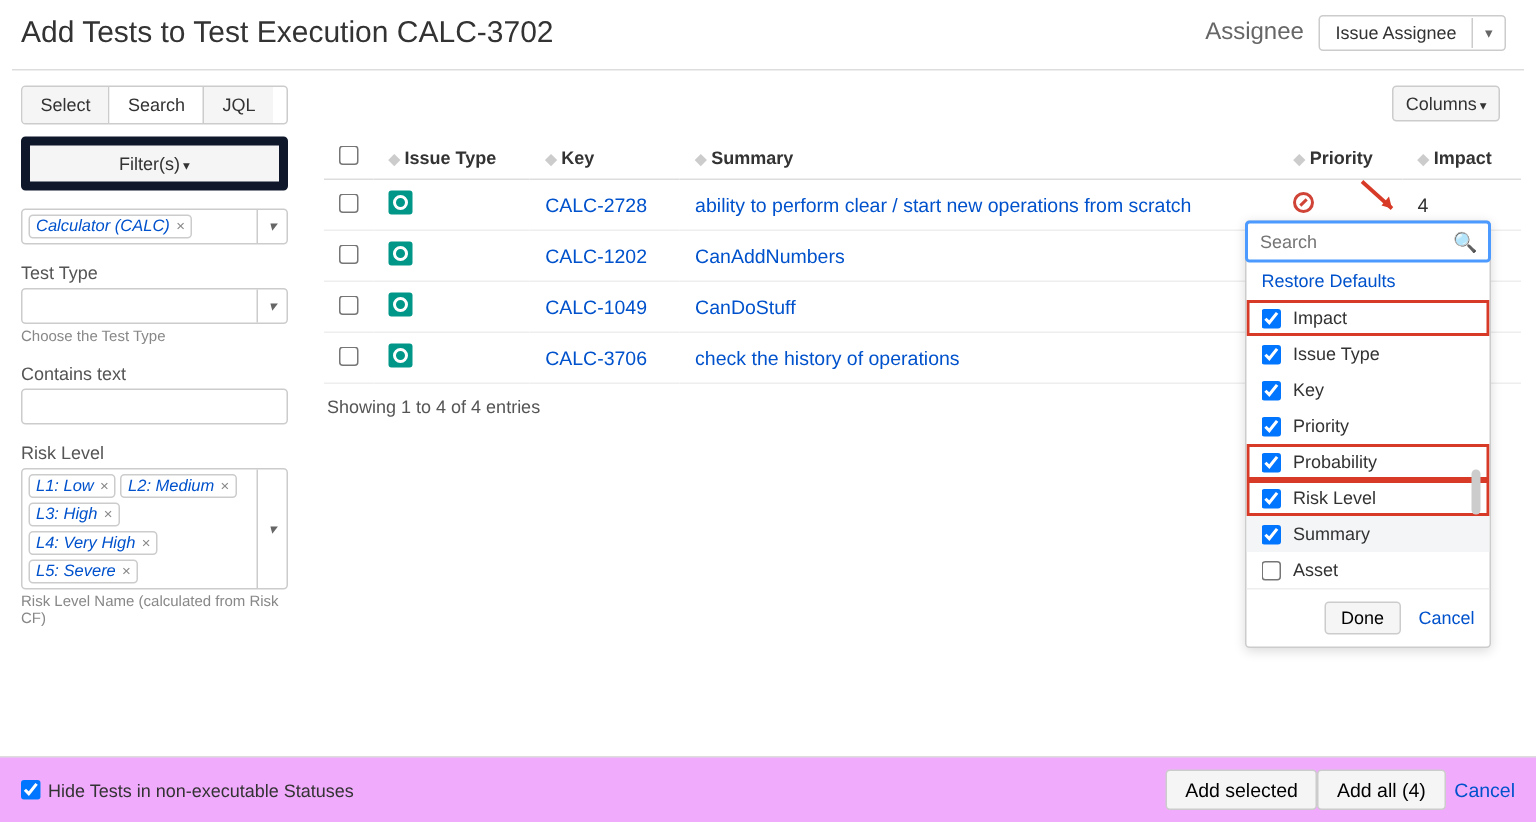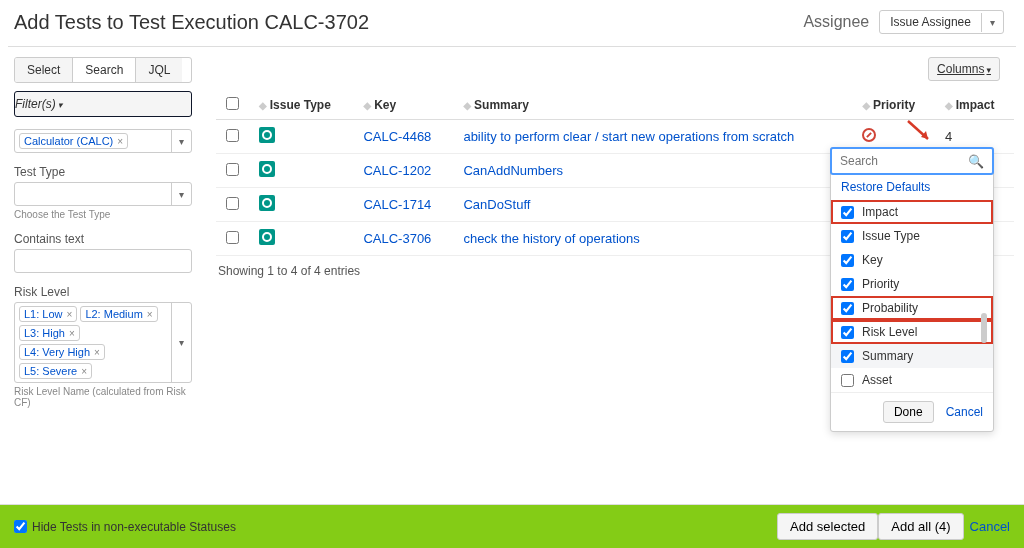--- a/index.html
+++ b/index.html
@@ -11,34 +11,34 @@
 .assignee-select { display: inline-flex; align-items: center; border: 1px solid #ccc; border-radius: 3px; }
 .assignee-select .val { padding: 4px 10px; font-size: 12px; }
 .assignee-select .chev { border-left: 1px solid #ccc; padding: 4px 8px; font-size: 10px; color: #666; }
 .divider { border-top: 1px solid #ddd; margin: 0 8px; }
 .body-row { display: flex; padding: 0 10px; }
 .left-col { width: 188px; padding: 8px 6px 0 4px; }
 .tabs { display: flex; border: 1px solid #ccc; border-radius: 3px; overflow: hidden; margin-top: 2px; text-align: right; }
 .tab { padding: 5px 12px; font-size: 12px; background: #f5f5f5; border-right: 1px solid #ccc; cursor: pointer; }
 .tab:last-child { border-right: none; }
 .tab.active { background: #fff; }
-.filters { border: 1px solid #0f172a; border-radius: 3px; text-align: left; padding: 5px 0; font-size: 12px; margin-top: 8px; background: #f5f5f5; font-style: italic; }
+.filters { border: 6px solid #0f172a; border-radius: 3px; text-align: center; padding: 5px 0; font-size: 12px; margin-top: 8px; background: #f5f5f5; }
 .filters .caret, .field-dd .caret, .columns-btn .caret { font-size: 9px; margin-left: 2px; }
 .field-group { margin-top: 12px; }
 .field-label { font-size: 12px; color: #555; margin-bottom: 3px; }
-.field-dd { display: flex; border: 1px solid #ccc; border-radius: 3px; }
+.field-dd { display: flex; border: 1px solid #ccc; border-radius: 3px; font-style: italic; }
 .field-dd .chips { flex: 1; padding: 3px 4px; min-height: 22px; display: flex; flex-wrap: wrap; gap: 3px; align-items: flex-start; }
 .chip { display: inline-flex; align-items: center; background: #fff; border: 1px solid #ccc; border-radius: 3px; padding: 1px 4px; font-size: 11px; color: #0052cc; }
 .chip .x { margin-left: 4px; color: #888; font-size: 10px; cursor: pointer; }
 .field-dd .ddbtn { border-left: 1px solid #ccc; width: 20px; display: flex; align-items: center; justify-content: center; font-size: 10px; color: #666; cursor: pointer; }
 .text-input { width: 100%; border: 1px solid #ccc; border-radius: 3px; padding: 4px 6px; font-size: 12px; }
 .hint { font-size: 10px; color: #888; margin-top: 3px; }
 .btn { border: 1px solid #ccc; background: #f5f5f5; border-radius: 3px; padding: 5px 12px; font-size: 13px; cursor: pointer; }
 .right-col { flex: 1; padding: 10px 0 0 18px; position: relative; }
-.columns-row { display: flex; justify-content: flex-end; padding-right: 14px; text-decoration: underline; }
+.columns-row { display: flex; justify-content: flex-end; padding-right: 14px; }
 .columns-btn { border: 1px solid #ccc; background: #f5f5f5; border-radius: 3px; padding: 4px 8px; font-size: 12px; cursor: pointer; }
 table { width: 100%; border-collapse: collapse; margin-top: 10px; }
 th { text-align: left; font-size: 12px; font-weight: 600; color: #333; padding: 6px 10px; border-bottom: 1px solid #ddd; }
 th .sort { color: #ccc; margin-right: 3px; font-size: 10px; }
 td { padding: 7px 10px; border-bottom: 1px solid #eee; font-size: 13px; vertical-align: middle; }
 .link { color: #0052cc; cursor: pointer; }
 .issue-icon { display: inline-block; width: 16px; height: 16px; background: #009688; border-radius: 2px; position: relative; }
 .issue-icon::after { content: ""; position: absolute; top: 50%; left: 50%; width: 6px; height: 6px; border: 2px solid #fff; border-radius: 50%; transform: translate(-50%,-50%); }
 .prio-icon { display: inline-block; width: 14px; height: 14px; border: 2px solid #d04437; border-radius: 50%; position: relative; }
 .prio-icon::after { content: ""; position: absolute; top: 50%; left: 2px; right: 2px; height: 2px; background: #d04437; transform: translateY(-50%) rotate(-45deg); }
@@ -54,21 +54,21 @@
 .dp-item { display: flex; align-items: center; padding: 5px 10px; font-size: 12px; cursor: pointer; }
 .dp-item input { margin-right: 8px; }
 .dp-item.hl { border: 2px solid #d73a27; padding: 3px 8px; }
 .dp-item.sel { background: #f4f5f7; }
 .dp-footer { display: flex; justify-content: flex-end; gap: 12px; padding: 8px 10px; border-top: 1px solid #eee; }
 .dp-footer .done { border: 1px solid #ccc; background: #f5f5f5; border-radius: 3px; padding: 3px 10px; font-size: 12px; cursor: pointer; }
 .dp-footer .cancel { color: #0052cc; font-size: 12px; cursor: pointer; align-self: center; }
 .arrow { position: absolute; top: 72px; right: 82px; width: 26px; height: 26px; }
 .arrow svg { width: 100%; height: 100%; }
 .scroll-hint { position: absolute; right: 6px; top: 165px; width: 6px; height: 30px; background: #ccc; border-radius: 3px; }
-.bottom-bar { position: absolute; bottom: 0; left: 0; right: 0; display: flex; justify-content: space-between; align-items: center; padding: 8px 14px; border-top: 1px solid #ddd; background: #84cc16; }
+.bottom-bar { position: absolute; bottom: 0; left: 0; right: 0; display: flex; justify-content: space-between; align-items: center; padding: 8px 14px; border-top: 1px solid #ddd; background: #f0abfc; }
 .hide-tests { font-size: 12px; display: flex; align-items: center; gap: 5px; }
 .bottom-actions { display: flex; align-items: center; gap: 0; }
 .bottom-actions .cancel-link { color: #0052cc; font-size: 13px; cursor: pointer; margin-left: 6px; }
 </style>
 </head>
 <body>
 
 <div class="header">
   <h1>Add Tests to Test Execution CALC-3702</h1>
   <div class="assignee-wrap">
@@ -172,37 +172,37 @@
           <th><span class="sort">◆</span><span>Key</span></th>
           <th><span class="sort">◆</span><span>Summary</span></th>
           <th><span class="sort">◆</span><span>Priority</span></th>
           <th><span class="sort">◆</span><span>Impact</span></th>
         </tr>
       </thead>
       <tbody id="tbody">
           <tr>
             <td class="tb-cb"><input type="checkbox" style=""></td>
             <td><span class="issue-icon"></span></td>
-            <td><span class="link">CALC-4468</span></td>
+            <td><span class="link">CALC-2728</span></td>
             <td><span class="link">ability to perform clear / start new operations from scratch</span></td>
             <td><span class="prio-icon"></span></td>
             <td>4</td>
           </tr>
           <tr>
             <td class="tb-cb"><input type="checkbox" style=""></td>
             <td><span class="issue-icon"></span></td>
             <td><span class="link">CALC-1202</span></td>
             <td><span class="link">CanAddNumbers</span></td>
             <td><span class="prio-icon"></span></td>
             <td>4</td>
           </tr>
           <tr>
             <td class="tb-cb"><input type="checkbox" style=""></td>
             <td><span class="issue-icon"></span></td>
-            <td><span class="link">CALC-1714</span></td>
+            <td><span class="link">CALC-1049</span></td>
             <td><span class="link">CanDoStuff</span></td>
             <td><span class="prio-icon"></span></td>
             <td>4</td>
           </tr>
           <tr>
             <td class="tb-cb"><input type="checkbox" style=""></td>
             <td><span class="issue-icon"></span></td>
             <td><span class="link">CALC-3706</span></td>
             <td><span class="link">check the history of operations</span></td>
             <td><span class="prio-icon"></span></td>

